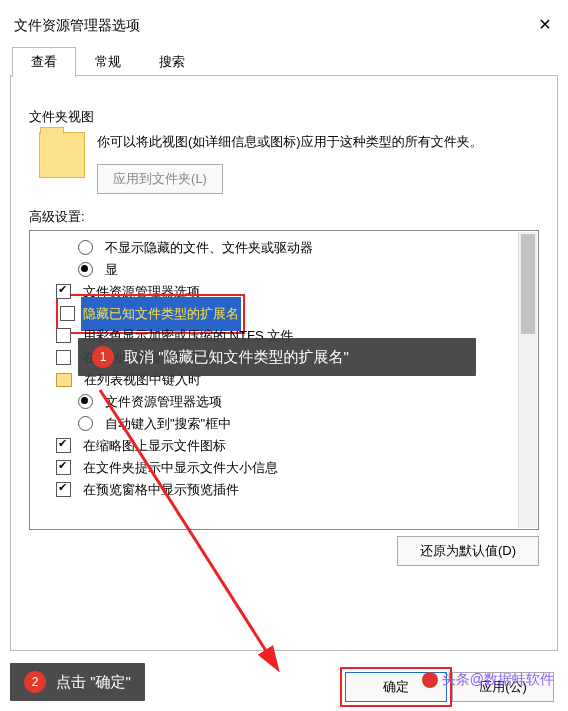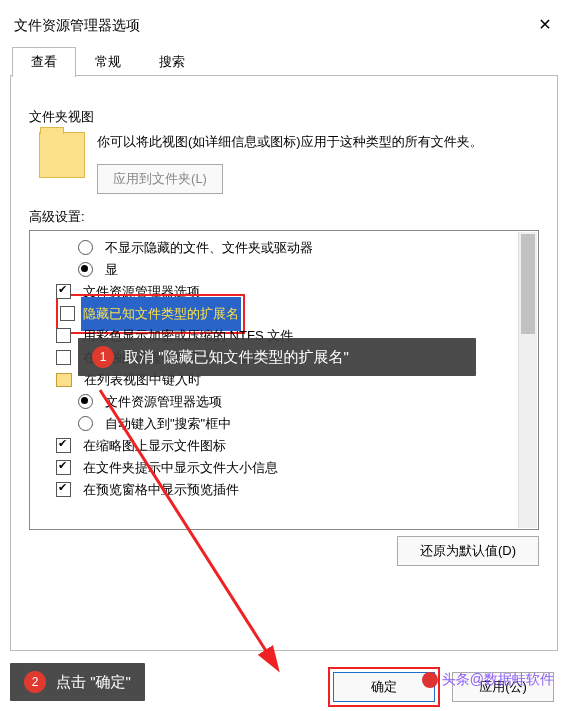--- a/index.html
+++ b/index.html
@@ -31,21 +31,21 @@
   .indent1{padding-left:22px}
   .indent2{padding-left:44px}
   .chk,.rad{width:13px;height:13px;border:1px solid #555;display:inline-block;flex-shrink:0;position:relative;background:#fff}
   .rad{border-radius:50%}
   .rad.checked:after{content:"";position:absolute;left:2px;top:2px;width:7px;height:7px;background:#000;border-radius:50%}
   .chk.checked:after{content:"";position:absolute;left:1px;top:-2px;font-size:11px;content:"✔";color:#000}
   .sel{background:#2a64c9;color:#fde047;padding:8px 2px}
   .sel-outline{border:2px solid #e22;padding:1px 2px;display:inline-flex;align-items:center;gap:6px}
   .mini-folder{width:14px;height:12px;background:#fce08a;border:1px solid #c89b3a;display:inline-block;flex-shrink:0}
   .restore-row{display:flex;justify-content:flex-end;margin-top:6px}
-  .footer{position:absolute;left:0;right:0;bottom:0;height:48px;display:flex;align-items:center;justify-content:flex-end;gap:12px;padding:0 14px}
+  .footer{position:absolute;left:0;right:0;bottom:0;height:48px;display:flex;align-items:center;justify-content:flex-end;padding:0 14px}
   .ok-wrap{border:2px solid #e22;padding:3px}
   .annot{position:absolute;background:rgba(60,60,60,0.92);color:#fff;font-size:15px;padding:8px 14px;border-radius:1px;display:flex;align-items:center;gap:10px;z-index:50}
   .annot.a1{left:78px;top:338px;width:370px}
   .annot.a2{left:10px;bottom:10px}
   .num-badge{width:22px;height:22px;background:#e03a2f;border-radius:50%;color:#fff;display:inline-flex;align-items:center;justify-content:center;font-size:12px;flex-shrink:0}
   svg.arrow{position:absolute;left:0;top:0;width:100%;height:100%;pointer-events:none;z-index:40}
   .watermark{position:absolute;right:14px;bottom:22px;color:#8b5cf6;font-size:14px;z-index:30}
   .wm-icon{width:16px;height:16px;background:#d33;border-radius:50%;display:inline-block;vertical-align:middle;margin-right:4px}
 </style>
 </head>

